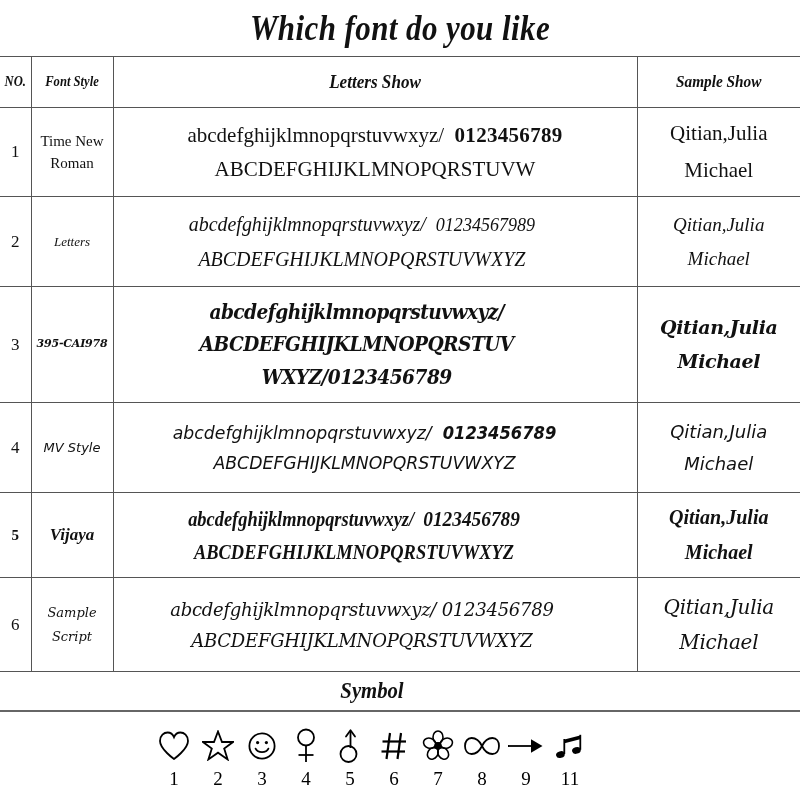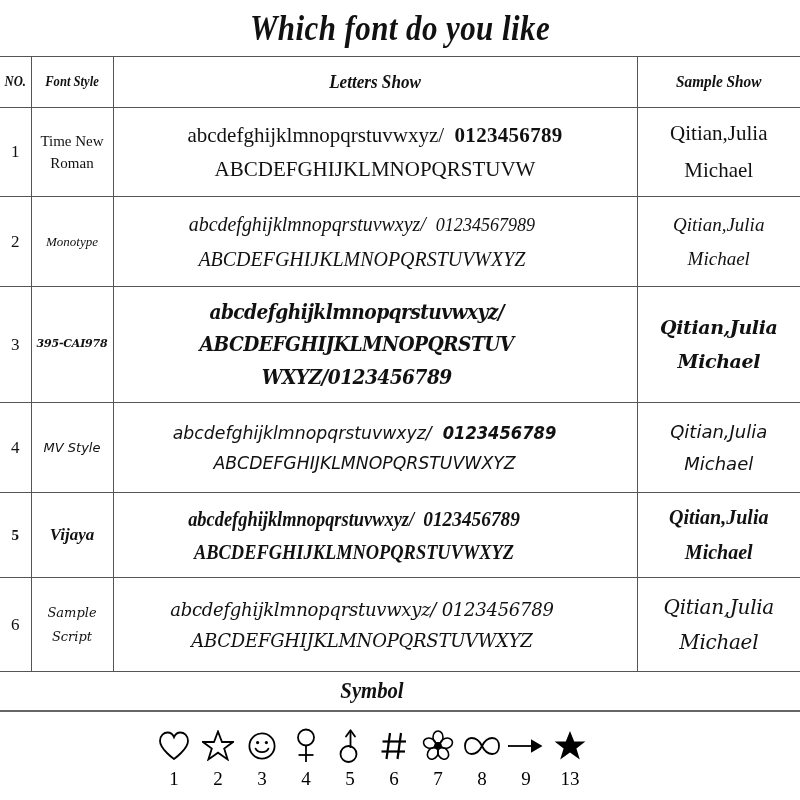--- a/index.html
+++ b/index.html
@@ -244,21 +244,21 @@
       </td>
       <td class="sample-cell">
         <span class="line">Qitian,Julia</span>
         <span class="line">Michael</span>
       </td>
     </tr>
 
     <tr class="r2 f-corsiva" style="height:90px">
       <td class="no-cell" style="font-style:normal;font-family:'Liberation Serif',serif">2</td>
       <td class="style-cell">
-        <span class="line">Monotype</span>
+        <span class="line">Letters</span>
       </td>
       <td class="letters-cell">
         <span class="line"><span>abcdefghijklmnopqrstuvwxyz/</span>&nbsp;&nbsp;<span class="nums">01234567989</span></span>
         <span class="line">ABCDEFGHIJKLMNOPQRSTUVWXYZ</span>
       </td>
       <td class="sample-cell">
         <span class="line">Qitian,Julia</span>
         <span class="line">Michael</span>
       </td>
     </tr>
@@ -425,25 +425,29 @@
       <span class="symbol-glyph">
         <svg width="38" height="20" viewBox="0 0 38 20">
             <line x1="1" y1="10" x2="33" y2="10" stroke="#000" stroke-width="1.8"></line>
             <path d="M24 3.2 L35.5 10 L24 16.8 Z" fill="#000"></path>
           </svg>
       </span>
       <span class="symbol-num">9</span>
     </div>
 
 
-
-
-    <div class="symbol-cell">
-      <span class="symbol-glyph">
-        <svg width="32" height="31" viewBox="0 0 32 31">
-            <path d="M16 1 L20.2 11.6 L31.4 11.6 L22.4 18.4 L25.8 29.6 L16 22.6 L6.2 29.6 L9.6 18.4 L0.6 11.6 L11.8 11.6 Z" fill="#000"></path>
-          </svg>
-      </span>
-      <span class="symbol-num">13</span>
-    </div>
+    <div class="symbol-cell">
+      <span class="symbol-glyph">
+        <svg width="30" height="32" viewBox="0 0 30 32">
+          <path d="M9.5 9.5 L26 5.2 L26 9.0 L9.5 13.3 Z" fill="#000"></path>
+          <rect x="8.4" y="9.0" width="1.8" height="15" fill="#000"></rect>
+          <rect x="24.4" y="4.8" width="1.8" height="15" fill="#000"></rect>
+          <ellipse cx="5.4" cy="24.6" rx="4.4" ry="3.3" fill="#000" transform="rotate(-16 5.4 24.6)"></ellipse>
+          <ellipse cx="21.4" cy="20.4" rx="4.4" ry="3.3" fill="#000" transform="rotate(-16 21.4 20.4)"></ellipse>
+        </svg>
+      </span>
+      <span class="symbol-num">11</span>
+    </div>
+
+
 
   </div>
 </div>
 
 </body></html>

